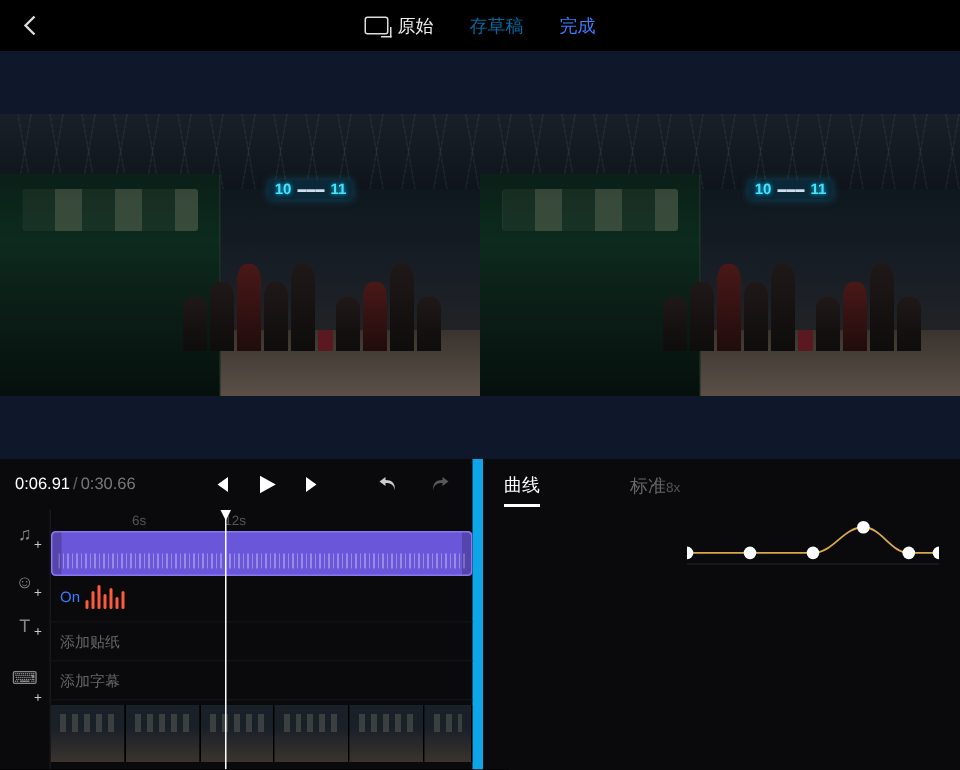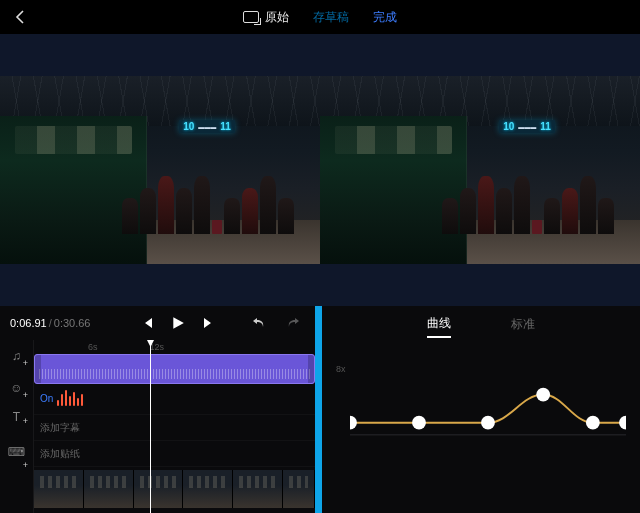--- a/index.html
+++ b/index.html
@@ -272,21 +272,21 @@
     position: absolute;
     top: -2px; left: -4px;
     width: 9px; height: 9px;
     background: #fff;
     clip-path: polygon(0 0, 100% 0, 50% 100%);
   }
 
   
   .curve-col {
     flex: 1;
-    display: flex; flex-direction: column;
+    display: flex; flex-direction: row;
     padding: 6px 14px 10px;
   }
   .tabs {
     display: flex; justify-content: center; gap: 60px;
     height: 28px; align-items: center;
     font-size: 12px;
   }
   .tab { color: #666; padding-bottom: 4px; }
   .tab.active { color: #fff; border-bottom: 2px solid #fff; }
   .duration-row {
@@ -301,21 +301,21 @@
     color: #888;
     display: flex; align-items: center; gap: 3px;
   }
   .curve-area {
     flex: 1;
     position: relative;
     margin-top: 8px;
   }
   .ylabel {
     position: absolute;
-    left: 0; top: 16px;
+    left: 0; top: 0;
     font-size: 9px; color: #555;
   }
   .curve-svg {
     position: absolute;
     left: 14px; right: 0; top: 8px; bottom: 0;
   }
 </style>
 </head>
 <body>
 
@@ -448,24 +448,24 @@
               <span style="height:12px"></span>
               <span style="height:16px"></span>
               <span style="height:10px"></span>
               <span style="height:14px"></span>
               <span style="height:8px"></span>
               <span style="height:12px"></span>
           </div>
         </div>
 
         <div class="plain-track">
+          <span>添加贴纸</span>
+        </div>
+        <div class="plain-track">
           <span>添加字幕</span>
-        </div>
-        <div class="plain-track">
-          <span>添加贴纸</span>
         </div>
 
         <div class="thumb-track">
           <div class="thumb"></div>
           <div class="thumb"></div>
           <div class="thumb"></div>
           <div class="thumb"></div>
           <div class="thumb"></div>
           <div class="thumb" style="width:32px"></div>
         </div>

